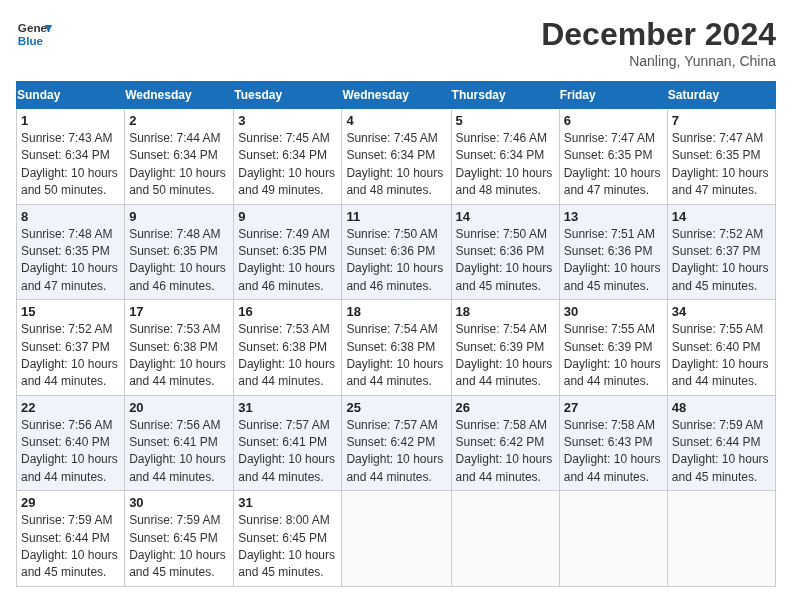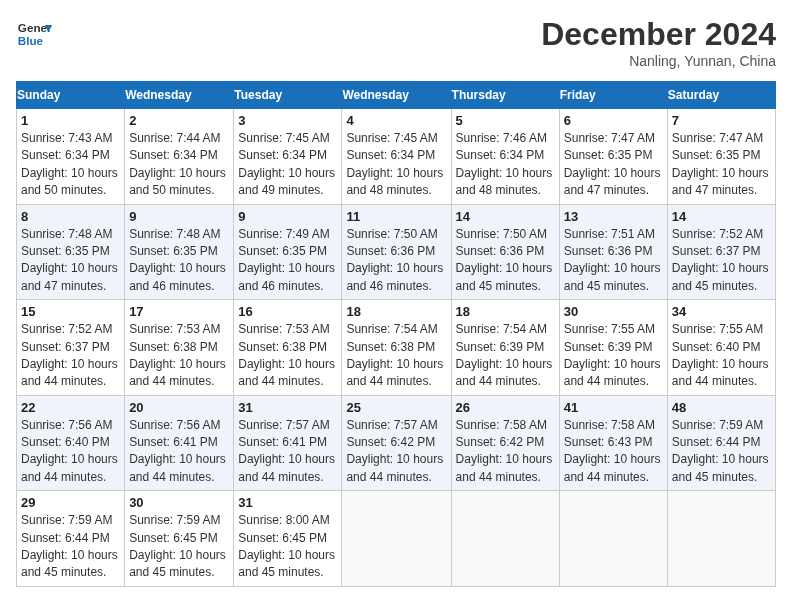--- a/index.html
+++ b/index.html
@@ -319,21 +319,21 @@
       </td>
         <td>
         <span class="day-num">26</span>
         <div class="day-info">
           Sunrise: 7:58 AM<br>
           Sunset: 6:42 PM<br>
           Daylight: 10 hours and 44 minutes.
         </div>
       </td>
         <td>
-        <span class="day-num">41</span>
+        <span class="day-num">27</span>
         <div class="day-info">
           Sunrise: 7:58 AM<br>
           Sunset: 6:43 PM<br>
           Daylight: 10 hours and 44 minutes.
         </div>
       </td>
         <td>
         <span class="day-num">48</span>
         <div class="day-info">
           Sunrise: 7:59 AM<br>

